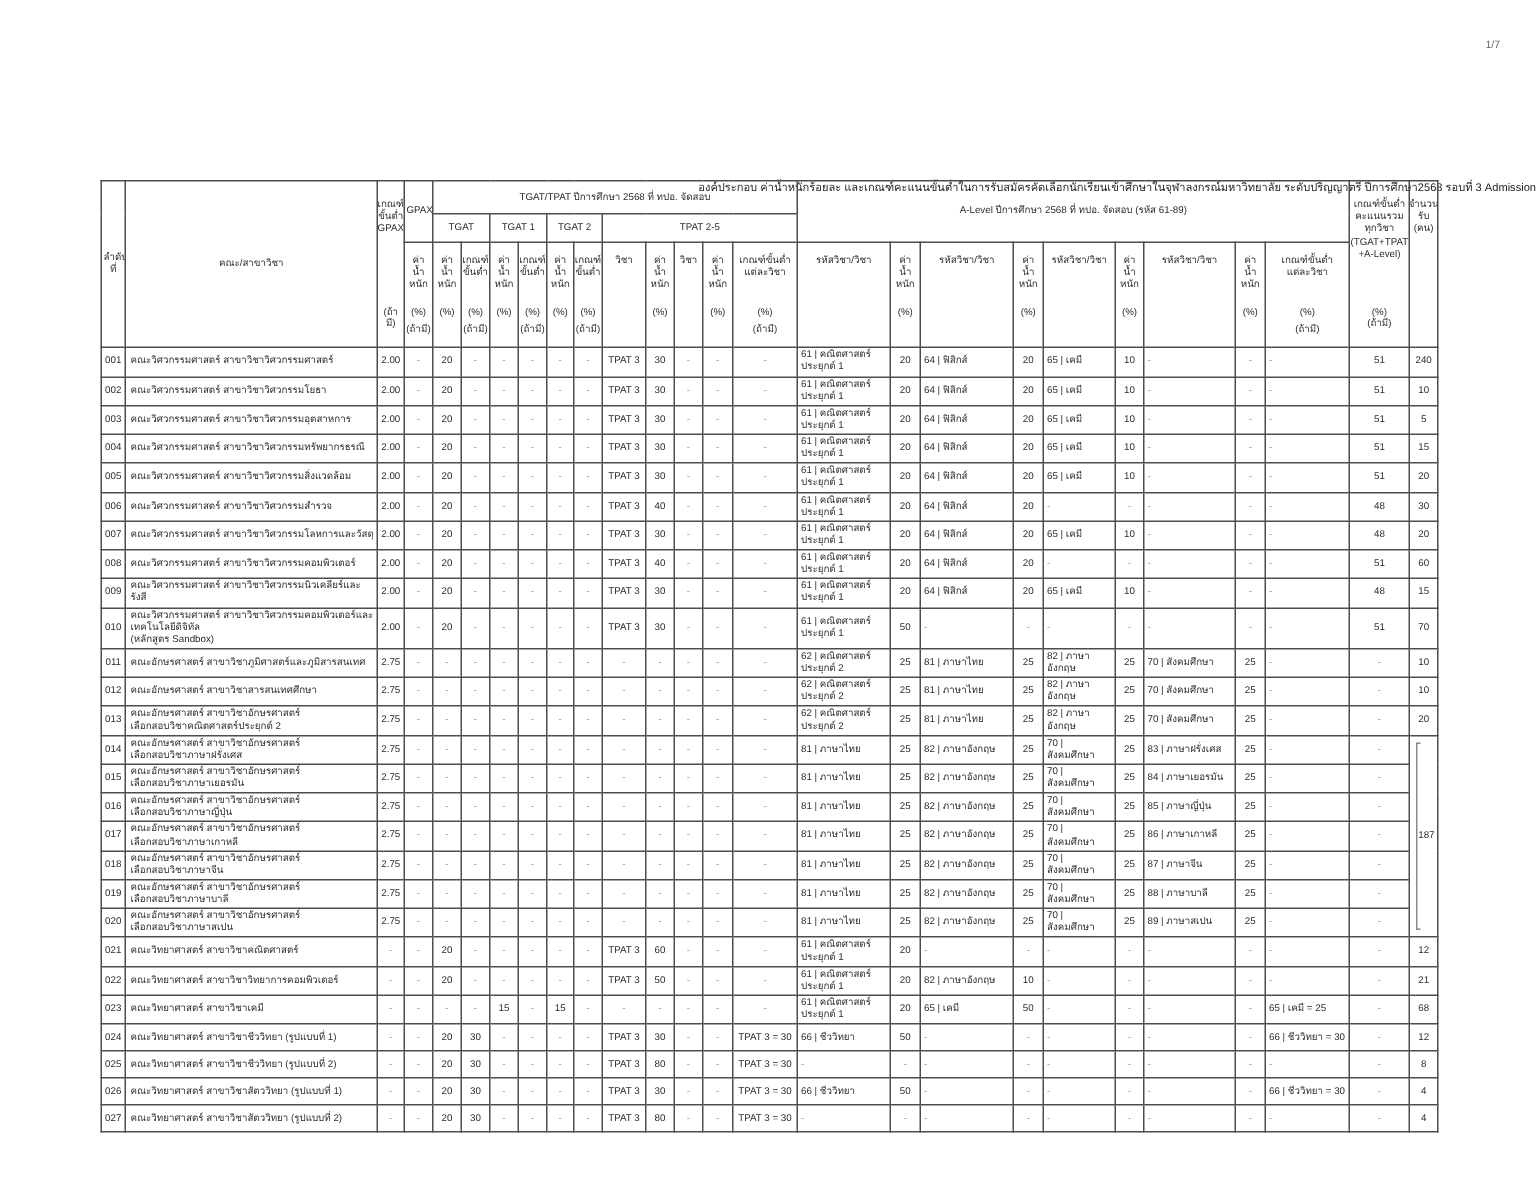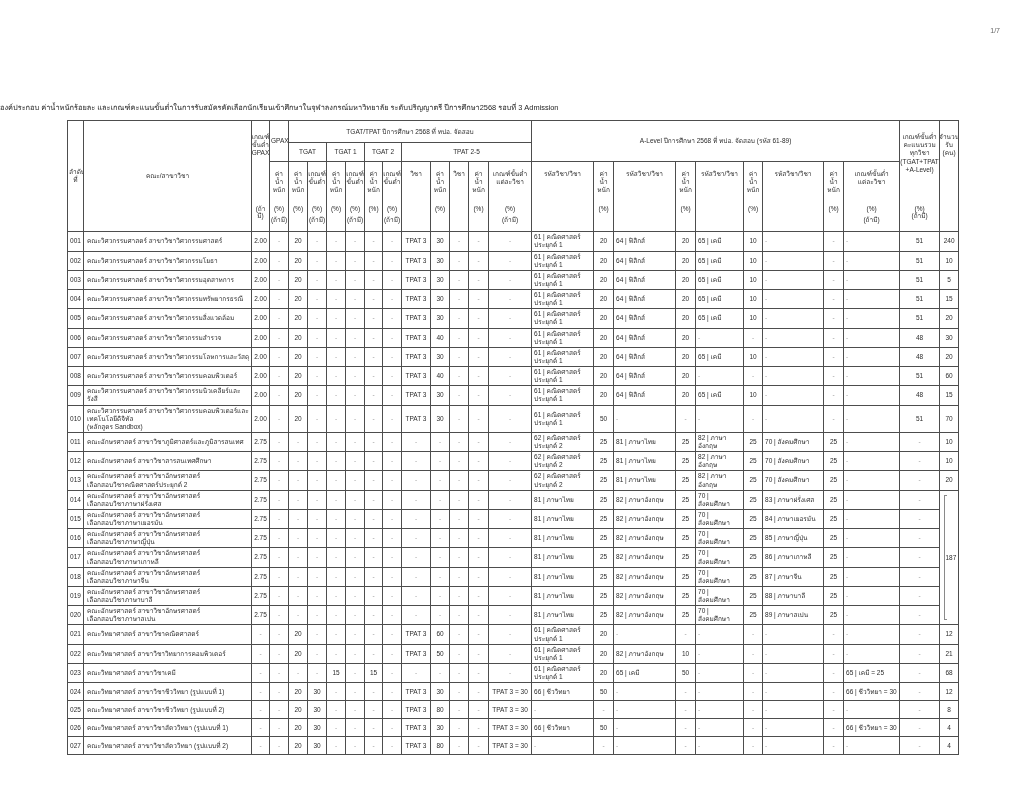--- a/index.html
+++ b/index.html
@@ -1,19 +1,19 @@
 <!DOCTYPE html>
 <html><head>
 <meta charset="utf-8">
 <style>
   html,body{margin:0;padding:0;background:#ffffff;}
   body{width:1024px;height:791px;overflow:hidden;position:relative;
        font-family:"Liberation Sans","DejaVu Sans",sans-serif;color:#2b2b2b;}
   .page-number{position:absolute;top:27px;right:24px;font-size:7px;color:#666;}
-  .doc-title{position:absolute;top:101px;left:0;width:100%;text-align:left;
+  .doc-title{position:absolute;top:118px;left:0;width:100%;text-align:right;
              font-size:7.4px;color:#1c1c1c;}
   table.criteria{position:absolute;left:67px;top:120px;width:891px;
                  border-collapse:collapse;table-layout:fixed;font-size:6.5px;}
   th,td{border:1px solid #4d4d4d;padding:1px;text-align:center;vertical-align:middle;
         white-space:pre-line;line-height:1.25;font-weight:normal;overflow:hidden;}
   thead th{font-size:6.5px;}
   tr.hr1 th{height:16px;}
   tr.hr2 th{height:13px;}
   tr.hr3 th{height:58px;padding:0;}
   .h3{display:flex;flex-direction:column;height:58px;align-items:center;}

